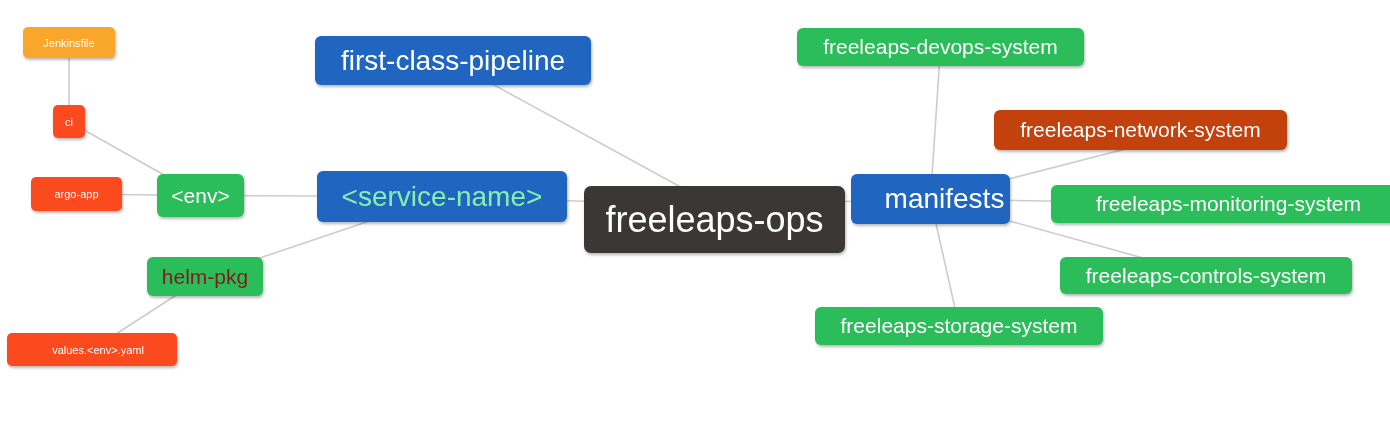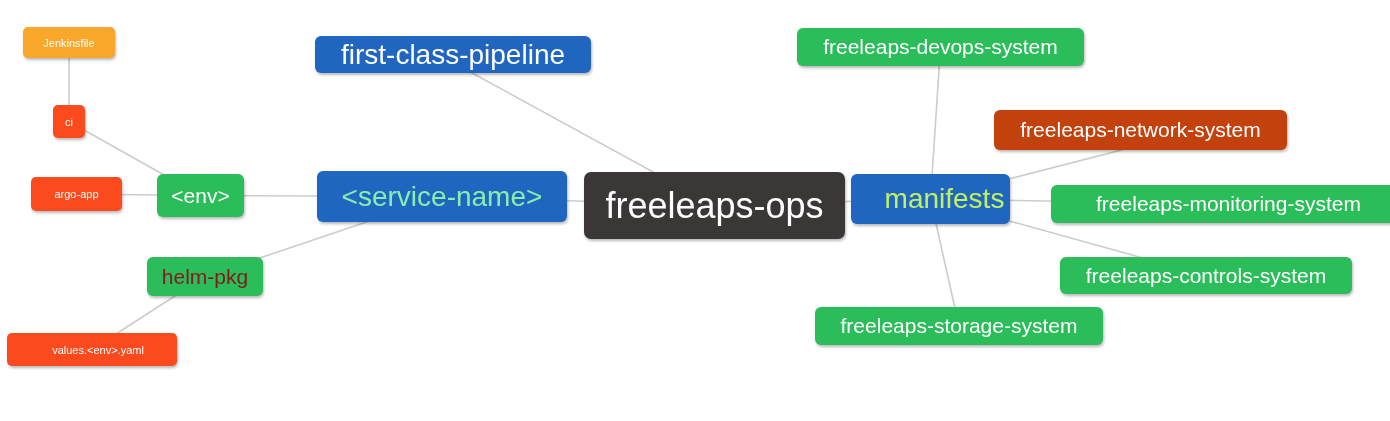--- a/index.html
+++ b/index.html
@@ -35,21 +35,21 @@
     white-space: nowrap;
     border-radius: 6px;
     box-shadow: 1px 2px 3px rgba(0,0,0,0.28);
     cursor: pointer;
     box-sizing: border-box;
     user-select: none;
   }
   .node.sm { font-size: 11px; border-radius: 5px; }
   .node.md { font-size: 21px; }
   .node.lg { font-size: 28px; }
-  .node.xl { font-size: 36px; border-radius: 7px; }
+  .node.xl { font-size: 36px; border-radius: 7px; margin-top: 14px; }
 </style>
 </head>
 <body>
 
 <div class="canvas">
   <svg class="edges" xmlns="http://www.w3.org/2000/svg" viewBox="0 0 1390 421">
       <line x1="69" y1="42.5" x2="69" y2="121.5" stroke="#cccccc" stroke-width="1.6"></line>
       <line x1="69" y1="121.5" x2="200.5" y2="195.5" stroke="#cccccc" stroke-width="1.6"></line>
       <line x1="76.5" y1="194" x2="200.5" y2="195.5" stroke="#cccccc" stroke-width="1.6"></line>
       <line x1="200.5" y1="195.5" x2="442" y2="196.5" stroke="#cccccc" stroke-width="1.6"></line>
@@ -76,30 +76,30 @@
       </div>
       <div class="node md" style="left: 157px; top: 174px; width: 87px; height: 43px; background: rgb(43, 189, 89); color: rgb(255, 255, 255);">
         <span>&lt;env&gt;</span>
       </div>
       <div class="node md" style="left: 147px; top: 257px; width: 116px; height: 39px; background: rgb(43, 189, 89); color: #7f1d1d;">
         <span>helm-pkg</span>
       </div>
       <div class="node sm" style="left: 7px; top: 333px; width: 170px; height: 33px; background: rgb(251, 74, 29); color: rgb(255, 255, 255); padding-left: 12px;">
         <span>values.&lt;env&gt;.yaml</span>
       </div>
-      <div class="node lg" style="left: 315px; top: 36px; width: 276px; height: 37px; background: rgb(32, 101, 192); color: rgb(255, 255, 255);">
+      <div class="node lg" style="left: 315px; top: 36px; width: 276px; height: 49px; background: rgb(32, 101, 192); color: rgb(255, 255, 255);">
         <span>first-class-pipeline</span>
       </div>
       <div class="node lg" style="left: 317px; top: 171px; width: 250px; height: 51px; background: rgb(32, 101, 192); color: #86efac;">
         <span>&lt;service-name&gt;</span>
       </div>
       <div class="node xl" style="left: 584px; top: 172px; width: 261px; height: 67px; background: rgb(59, 55, 55); color: rgb(255, 255, 255);">
         <span>freeleaps-ops</span>
       </div>
-      <div class="node lg" style="left: 851px; top: 174px; width: 159px; height: 50px; background: rgb(32, 101, 192); color: #bef264; padding-left: 28px;">
+      <div class="node lg" style="left: 851px; top: 174px; width: 159px; height: 50px; background: rgb(32, 101, 192); color: #ffffff; padding-left: 28px;">
         <span>manifests</span>
       </div>
       <div class="node md" style="left: 797px; top: 28px; width: 287px; height: 38px; background: rgb(43, 189, 89); color: rgb(255, 255, 255);">
         <span>freeleaps-devops-system</span>
       </div>
       <div class="node md" style="left: 994px; top: 110px; width: 293px; height: 40px; background: #c2410c; color: rgb(255, 255, 255);">
         <span>freeleaps-network-system</span>
       </div>
       <div class="node md" style="left: 1051px; top: 185px; width: 355px; height: 38px; background: rgb(43, 189, 89); color: rgb(255, 255, 255);">
         <span>freeleaps-monitoring-system</span>

